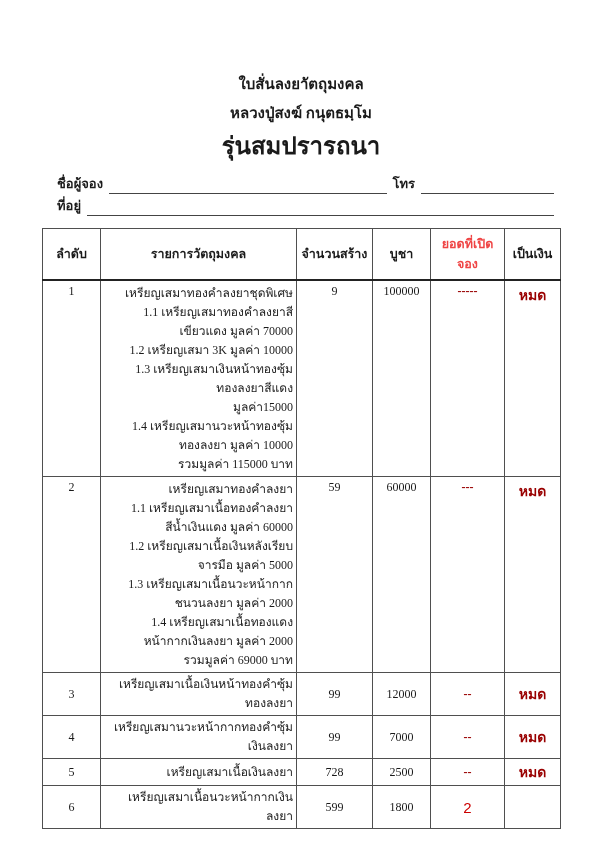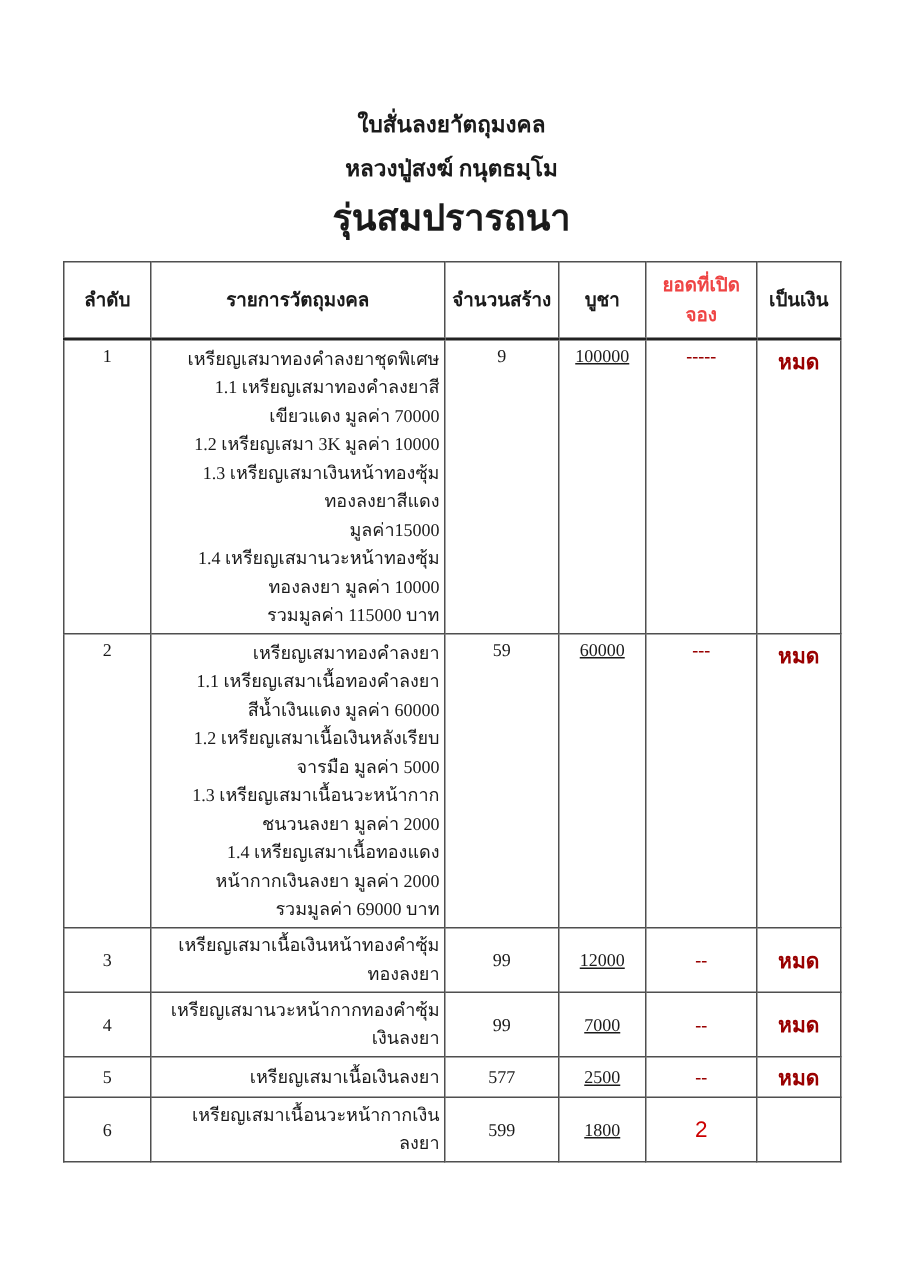--- a/index.html
+++ b/index.html
@@ -23,40 +23,52 @@
 
   
   table{border-collapse:collapse;width:518px;margin-top:12px;table-layout:fixed;}
   th,td{border:1px solid #4f4f4f;font-size:12px;padding:2px 3px;vertical-align:middle;}
   th{font-weight:bold;font-size:12.5px;padding:5px 1px;border-bottom:2px solid #222;}
   th.red{color:#ef4444;}
   .row-multi td{vertical-align:top;padding-top:3px;}
   .c-no{text-align:center;}
   .c-item{text-align:right;padding-left:7px;line-height:19px;}
   .c-qty{text-align:center;}
-  .c-price{text-align:center;text-decoration:underline;}
+  .c-price{text-align:center;}
   .c-booked{text-align:center;}
   .booked-dash{color:#990000;font-weight:bold;}
   .booked-num{color:#cc0000;font-family:"Liberation Sans","DejaVu Sans",sans-serif;font-size:15px;}
   .c-amount{text-align:center;color:#990000;font-weight:bold;font-size:14px;}
   .sub{margin-left:13px;}
   .sub-cont{margin-left:46px;}
   .sub-total{margin-left:38px;}
 </style>
 </head>
 <body>
 
 <div class="doc">
 
   <div class="hdr">
     <div class="hdr-line">ใบสั่นลงยาัตถุมงคล</div>
     <div class="hdr-line">หลวงปู่สงฆ์ กนุตธมฺโม</div>
     <div class="edition">รุ่นสมปรารถนา</div>
   </div>
 
+  <div class="form-block">
+    <div class="form-line">
+      <span class="lbl">ชื่อผู้จอง</span>
+      <span class="uline" style="width:288px"></span>
+      <span class="lbl">โทร</span>
+      <span class="uline" style="width:138px"></span>
+    </div>
+    <div class="form-line">
+      <span class="lbl">ที่อยู่</span>
+      <span class="uline" style="width:468px"></span>
+    </div>
+  </div>
 
   <table>
     <colgroup>
       <col style="width:58px">
         <col style="width:196px">
         <col style="width:76px">
       <col style="width:58px">
         <col style="width:74px">
         <col style="width:56px">
     </colgroup>
@@ -114,21 +126,21 @@
         <td class="c-no">4</td>
         <td class="c-item">เหรียญเสมานวะหน้ากากทองคำซุ้มเงินลงยา</td>
         <td class="c-qty">99</td>
         <td class="c-price">7000</td>
         <td class="c-booked booked-dash">--</td>
         <td class="c-amount">หมด</td>
       </tr>
       <tr>
         <td class="c-no">5</td>
         <td class="c-item">เหรียญเสมาเนื้อเงินลงยา</td>
-        <td class="c-qty">577</td>
+        <td class="c-qty">728</td>
         <td class="c-price">2500</td>
         <td class="c-booked booked-dash">--</td>
         <td class="c-amount">หมด</td>
       </tr>
       <tr>
         <td class="c-no">6</td>
         <td class="c-item">เหรียญเสมาเนื้อนวะหน้ากากเงินลงยา</td>
         <td class="c-qty">599</td>
         <td class="c-price">1800</td>
         <td class="c-booked booked-num">2</td>

